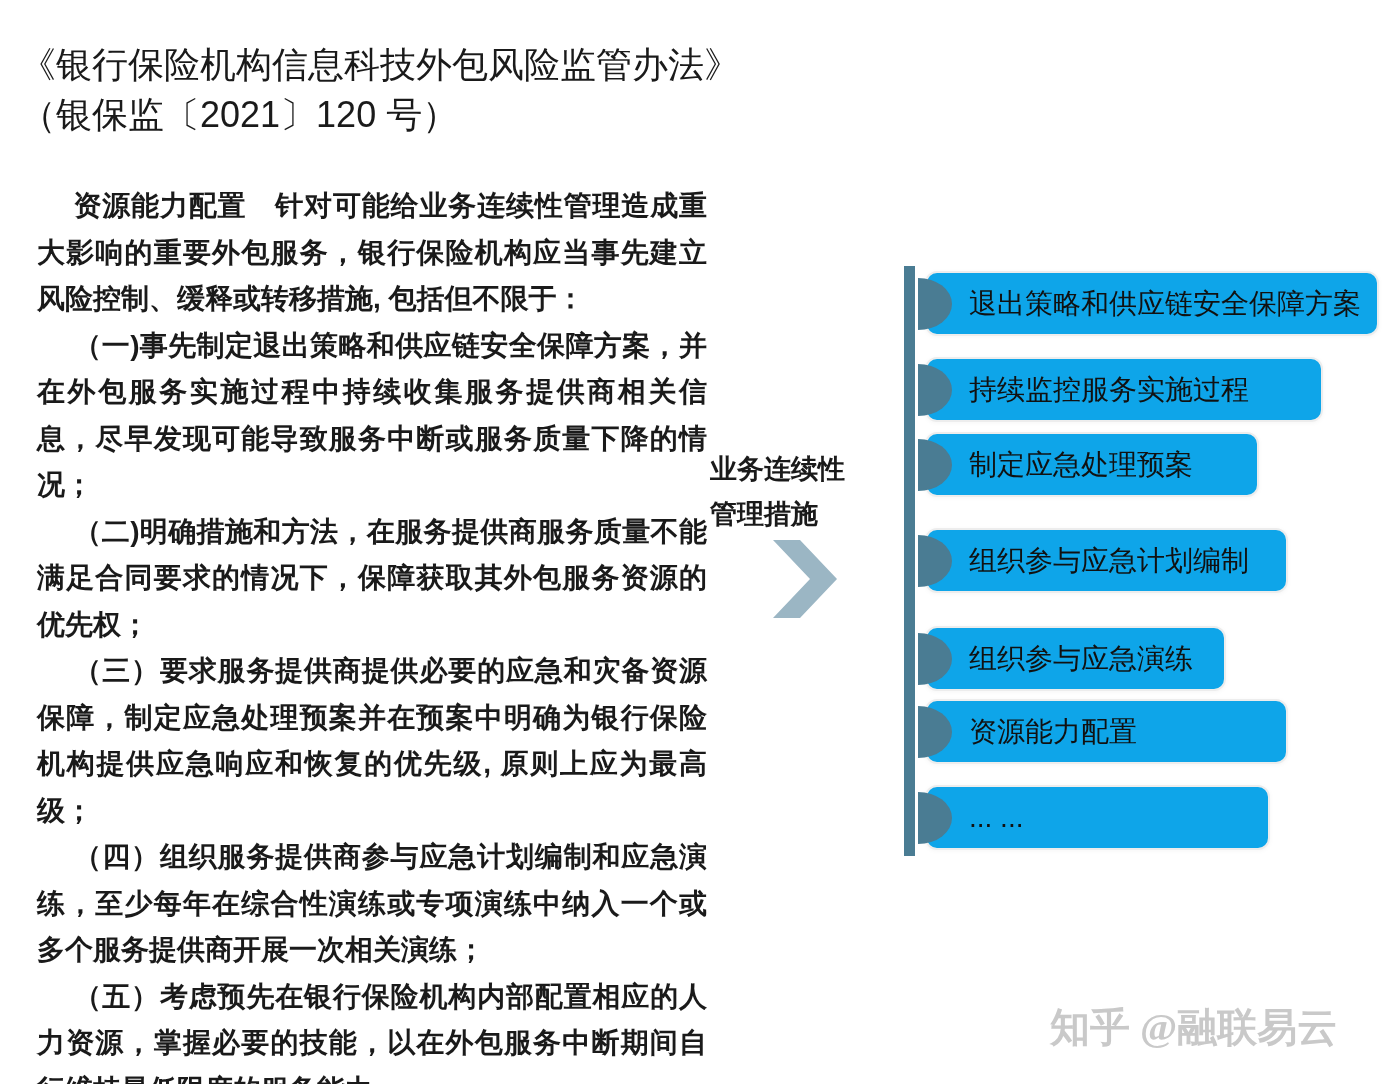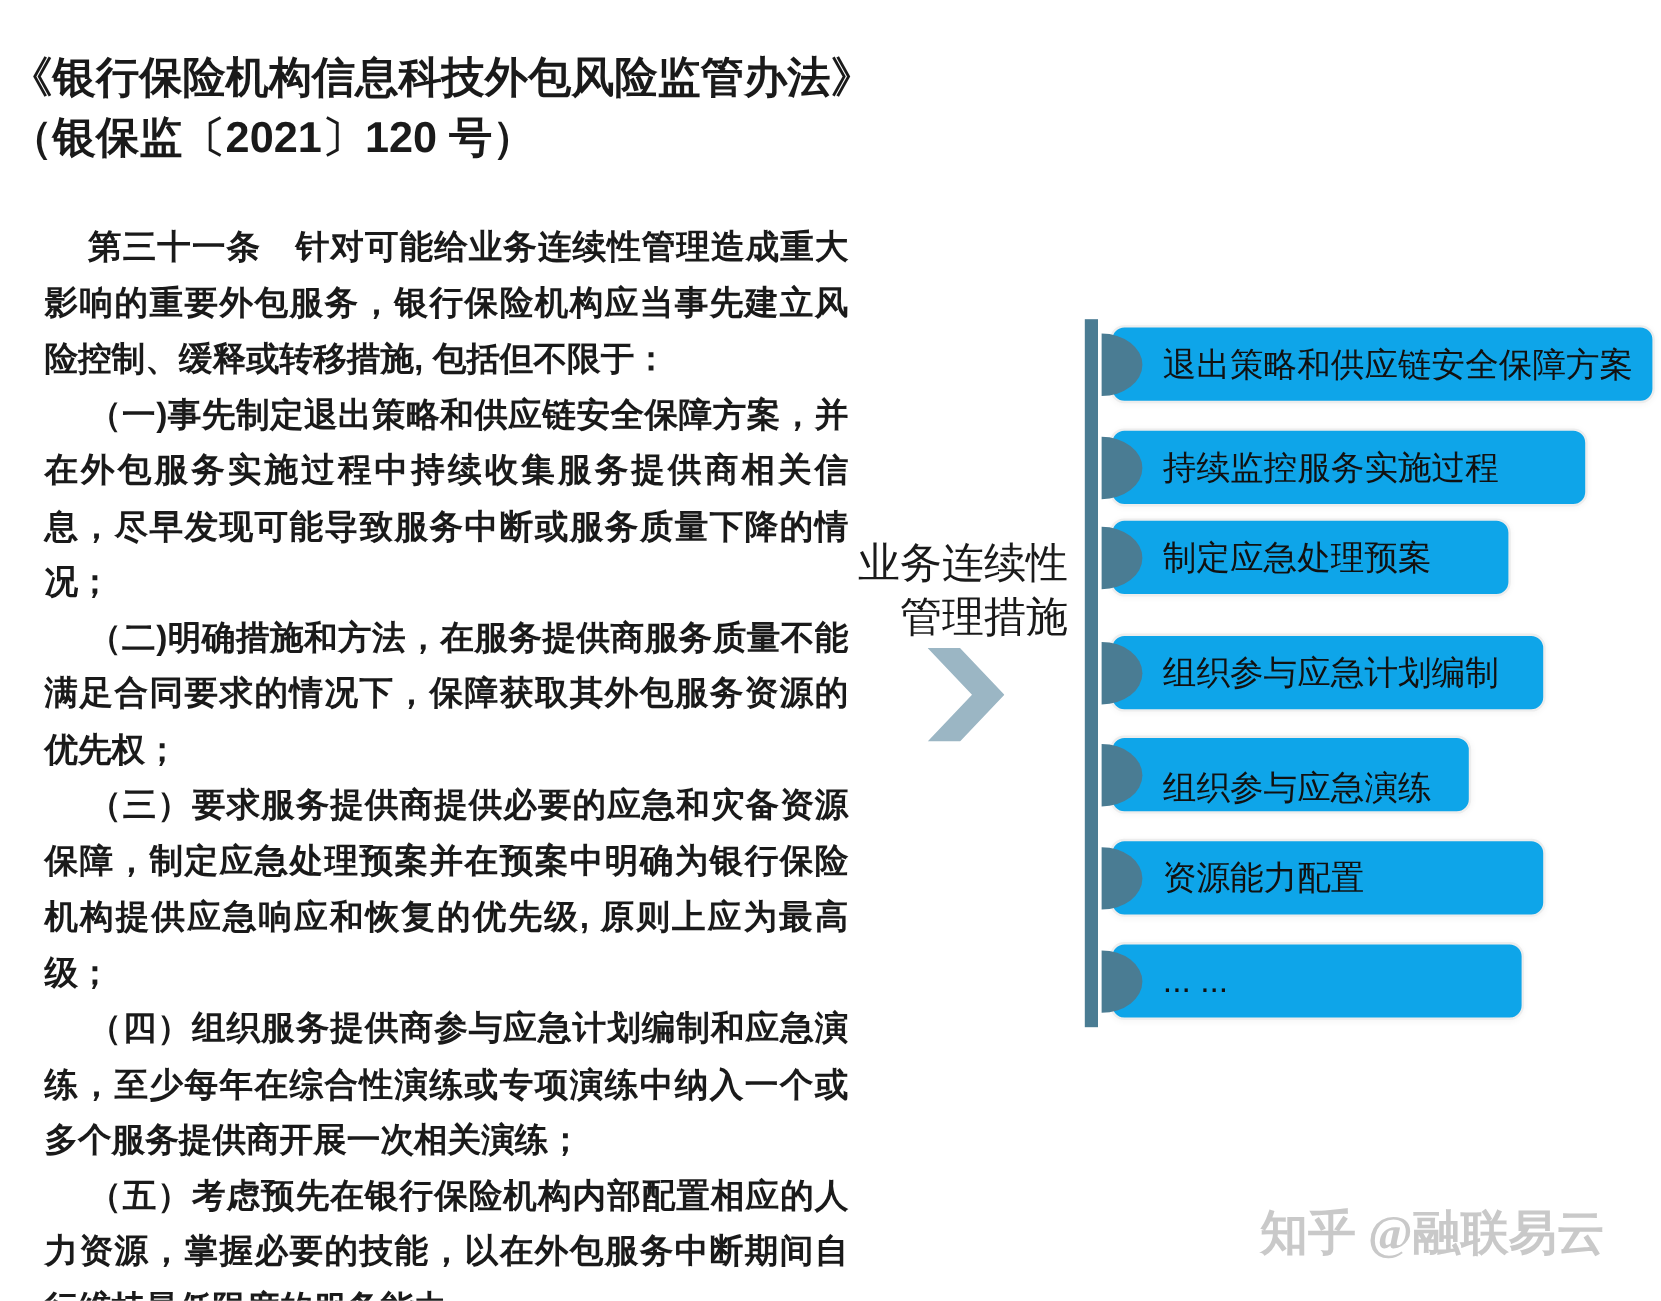--- a/index.html
+++ b/index.html
@@ -8,37 +8,37 @@
     background:#ffffff;
     position:relative;
     overflow:hidden;
     font-family:"Liberation Sans", sans-serif;
     color:#1a1a1a;
   }
   .page { position:absolute; inset:0; }
 
   
   .doc-title {
-    position:absolute; left:8px; top:40px;
-    font-size:36px; font-weight:bold; line-height:50px;
+    position:absolute; left:20px; top:40px;
+    font-size:36px; font-weight:normal; line-height:50px;
     letter-spacing:0px; white-space:nowrap;
   }
 
   
   .doc-body {
     position:absolute; left:37px; top:183px; width:670px;
     font-size:28px; font-weight:bold; line-height:46.5px;
     text-align:justify;
   }
   .doc-body p { margin:0; text-indent:1.3em; }
 
   
   .diagram-label {
     position:absolute; left:710px; top:447px; width:180px;
-    text-align:right; font-size:35px; font-weight:normal; line-height:45px;
+    text-align:left; font-size:27px; font-weight:bold; line-height:45px;
   }
   .chevron-wrap { position:absolute; left:773px; top:540px; width:64px; height:78px; }
 
   
   .vbar {
     position:absolute; left:904px; top:266px; width:11px; height:590px;
     background:#4a7c93;
   }
   .item {
     position:absolute; left:925px; height:65px;
@@ -56,21 +56,21 @@
     width:34px; height:52px;
     transform:translateY(-50%);
     background:#4a7c93;
     border-top-right-radius:34px 26px;
     border-bottom-right-radius:34px 26px;
   }
   .i1 { top:271px; width:454px; }
   .i2 { top:357px; width:398px; }
   .i3 { top:432px; width:334px; }
   .i4 { top:528px; width:363px; }
-  .i5 { top:613px; width:301px;align-items:flex-end; }
+  .i5 { top:626px; width:301px; }
   .i6 { top:699px; width:363px; }
   .i7 { top:785px; width:345px; }
 
   
   .watermark {
     position:absolute; left:1050px; top:1000px;
     font-size:40px; color:#c9c9c9; font-weight:bold;
     white-space:nowrap;
     font-family:Liberation Serif, serif;
   }
@@ -79,21 +79,21 @@
 <body>
 
 <div class="page">
 
   <div class="doc-title">
     <div>《银行保险机构信息科技外包风险监管办法》</div>
     <div>（银保监〔2021〕120 号）</div>
   </div>
 
   <div class="doc-body">
-    <p>第三十一条　针对可能给业务连续性管理造成重大影响的重要外包服务，银行保险机构应当事先建立风险控制、缓释或转移措施, 包括但不限于：</p>
+    <p>资源能力配置　针对可能给业务连续性管理造成重大影响的重要外包服务，银行保险机构应当事先建立风险控制、缓释或转移措施, 包括但不限于：</p>
     <p>（一)事先制定退出策略和供应链安全保障方案，并在外包服务实施过程中持续收集服务提供商相关信息，尽早发现可能导致服务中断或服务质量下降的情况；</p>
     <p>（二)明确措施和方法，在服务提供商服务质量不能满足合同要求的情况下，保障获取其外包服务资源的优先权；</p>
     <p>（三）要求服务提供商提供必要的应急和灾备资源保障，制定应急处理预案并在预案中明确为银行保险机构提供应急响应和恢复的优先级, 原则上应为最高级；</p>
     <p>（四）组织服务提供商参与应急计划编制和应急演练，至少每年在综合性演练或专项演练中纳入一个或多个服务提供商开展一次相关演练；</p>
     <p>（五）考虑预先在银行保险机构内部配置相应的人力资源，掌握必要的技能，以在外包服务中断期间自行维持最低限度的服务能力。</p>
   </div>
 
   <div class="diagram-label">
     <div>业务连续性</div>
     <div>管理措施</div>

